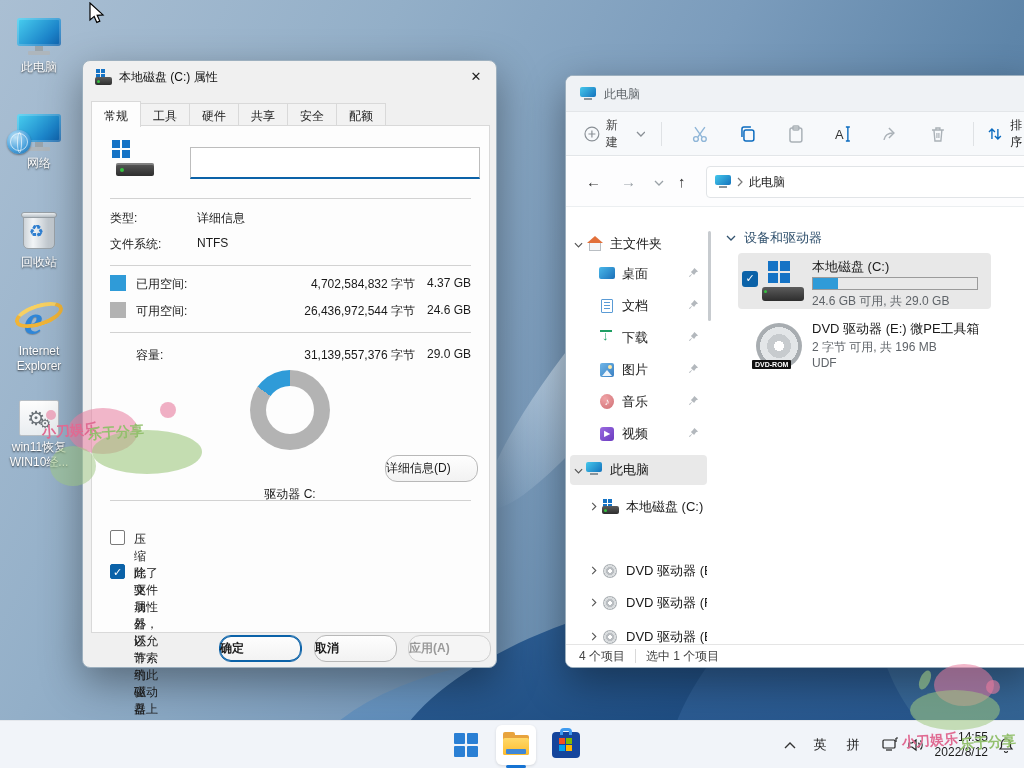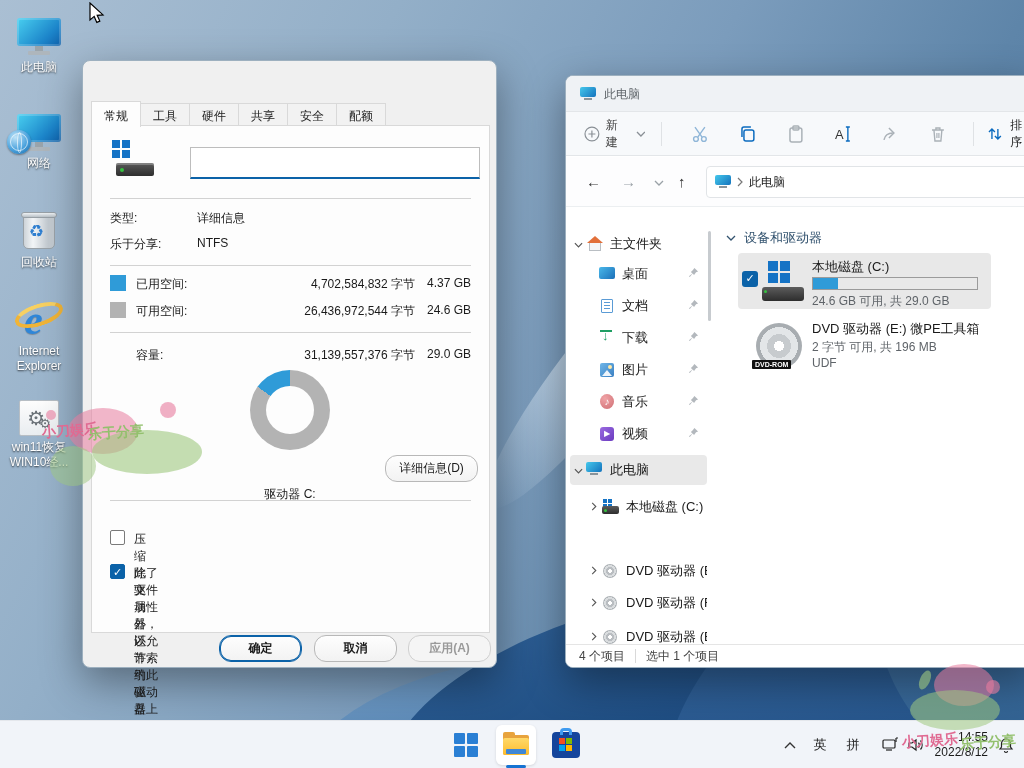--- a/index.html
+++ b/index.html
@@ -80,21 +80,21 @@
   .prow .l { position:absolute; left:0; }
   .prow .l2 { position:absolute; left:87px; }
   .sq { position:absolute; left:0; top:-1px; width:16px; height:16px; }
   .prow .lab { position:absolute; left:26px; }
   .bytes { position:absolute; left:100px; width:205px; text-align:right; }
   .gb { position:absolute; right:0; width:62px; text-align:right; }
   #donut { position:absolute; left:158px; top:244px; width:80px; height:80px; border-radius:50%; }
   #donut:after { content:""; position:absolute; left:16px; top:16px; width:48px; height:48px; border-radius:50%; background:#fdfdfd; }
   .donut-cap { position:absolute; left:128px; top:336px; width:140px; text-align:center;margin-top:24px; }
   .btn { position:absolute; height:27px; background:linear-gradient(#fefefe,#f2f2f2); border:1px solid #b8b8b8;
-    border-radius:12px; text-align:center; line-height:25px; font-size:12px; color:#1a1a1a; }
+    border-radius:12px; line-height:25px; font-size:12px; color:#1a1a1a; }
   .btn.def { border:1px solid #0b62a8; box-shadow:0 0 0 1px #0b62a8 inset; }
   .btn.dis { color:#9a9a9a; background:#f5f5f5; border-color:#d0d0d0; }
   .cbrow { position:absolute; left:18px; height:16px; }
   .cb { position:absolute; left:0; top:0; width:15px; height:15px; border:1px solid #7a7a7a; border-radius:2px; background:#fff; }
   .cb.on { background:#0b62a8; border-color:#0b62a8; color:#fff; text-align:center; line-height:14px; font-size:11px; }
   .cbrow .lab { position:absolute; left:24px; top:1px; }
   #dlg .footer { position:absolute; left:0; right:0; bottom:0; height:36px;font-weight:bold; }
 
   
   #exp { left:565px; top:75px; width:470px; height:593px; border-radius:8px 0 0 8px; overflow:hidden; z-index:10; }
@@ -495,20 +495,33 @@
     </div>
 
     <div class="statusbar">
       <span>4 个项目</span>
       <span class="vsep"></span>
       <span>选中 1 个项目</span>
     </div>
   </div>
 
   <div class="window" id="dlg">
+    <div class="tbar">
+      <div style="position:absolute;left:12px;top:8px;width:18px;height:16px">
+        <span class="gi-flag" style="left:1px;top:0">
+            <i></i>
+            <i></i>
+            <i></i>
+            <i></i>
+          </span>
+        <span class="gi-drive" style="top:8px"></span>
+      </div>
+      <span class="ttl">本地磁盘 (C:) 属性</span>
+      <span class="close">✕</span>
+    </div>
 
     <div class="tabs">
       <div class="tab active">常规</div>
       <div class="tab">工具</div>
       <div class="tab">硬件</div>
       <div class="tab">共享</div>
       <div class="tab">安全</div>
       <div class="tab">配额</div>
     </div>
 
@@ -524,21 +537,21 @@
       </div>
       <input class="namebox" value="" style="">
 
       <div class="sep" style="top:72px"></div>
 
       <div class="prow" style="top:84px">
         <span class="l">类型:</span>
           <span class="l2">详细信息</span>
       </div>
       <div class="prow" style="top:110px">
-        <span class="l">乐于分享:</span>
+        <span class="l">文件系统:</span>
           <span class="l2">NTFS</span>
       </div>
 
       <div class="sep" style="top:139px"></div>
 
       <div class="prow" style="top:150px">
         <span class="sq" id="usedsq" style="background: rgb(47, 155, 216);"></span>
         <span class="lab">已用空间:</span>
         <span class="bytes">4,702,584,832 字节</span>
         <span class="gb">4.37 GB</span>

